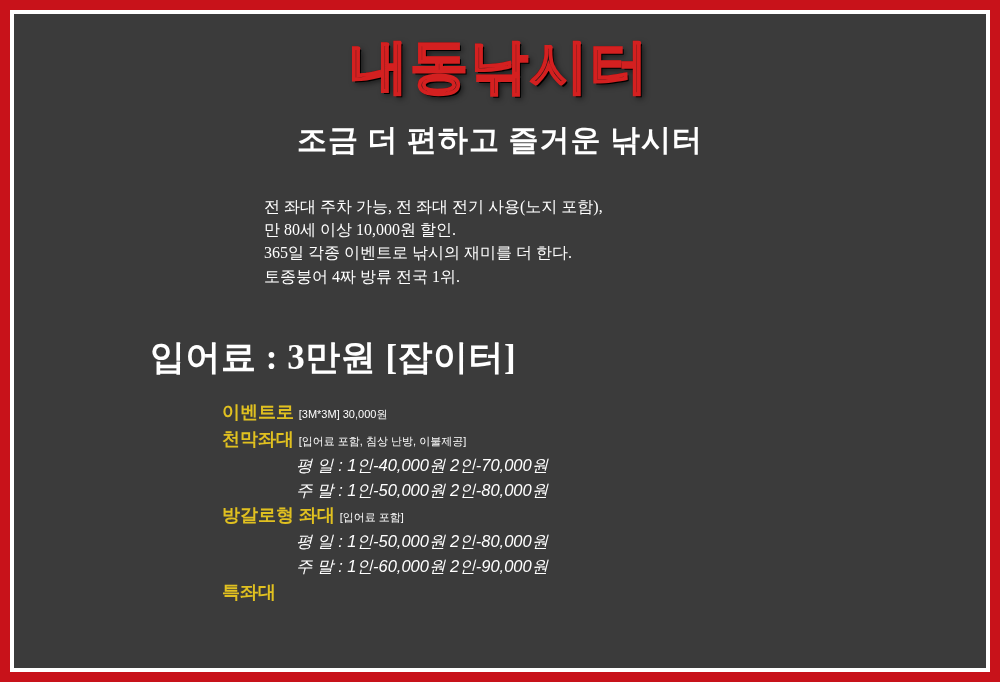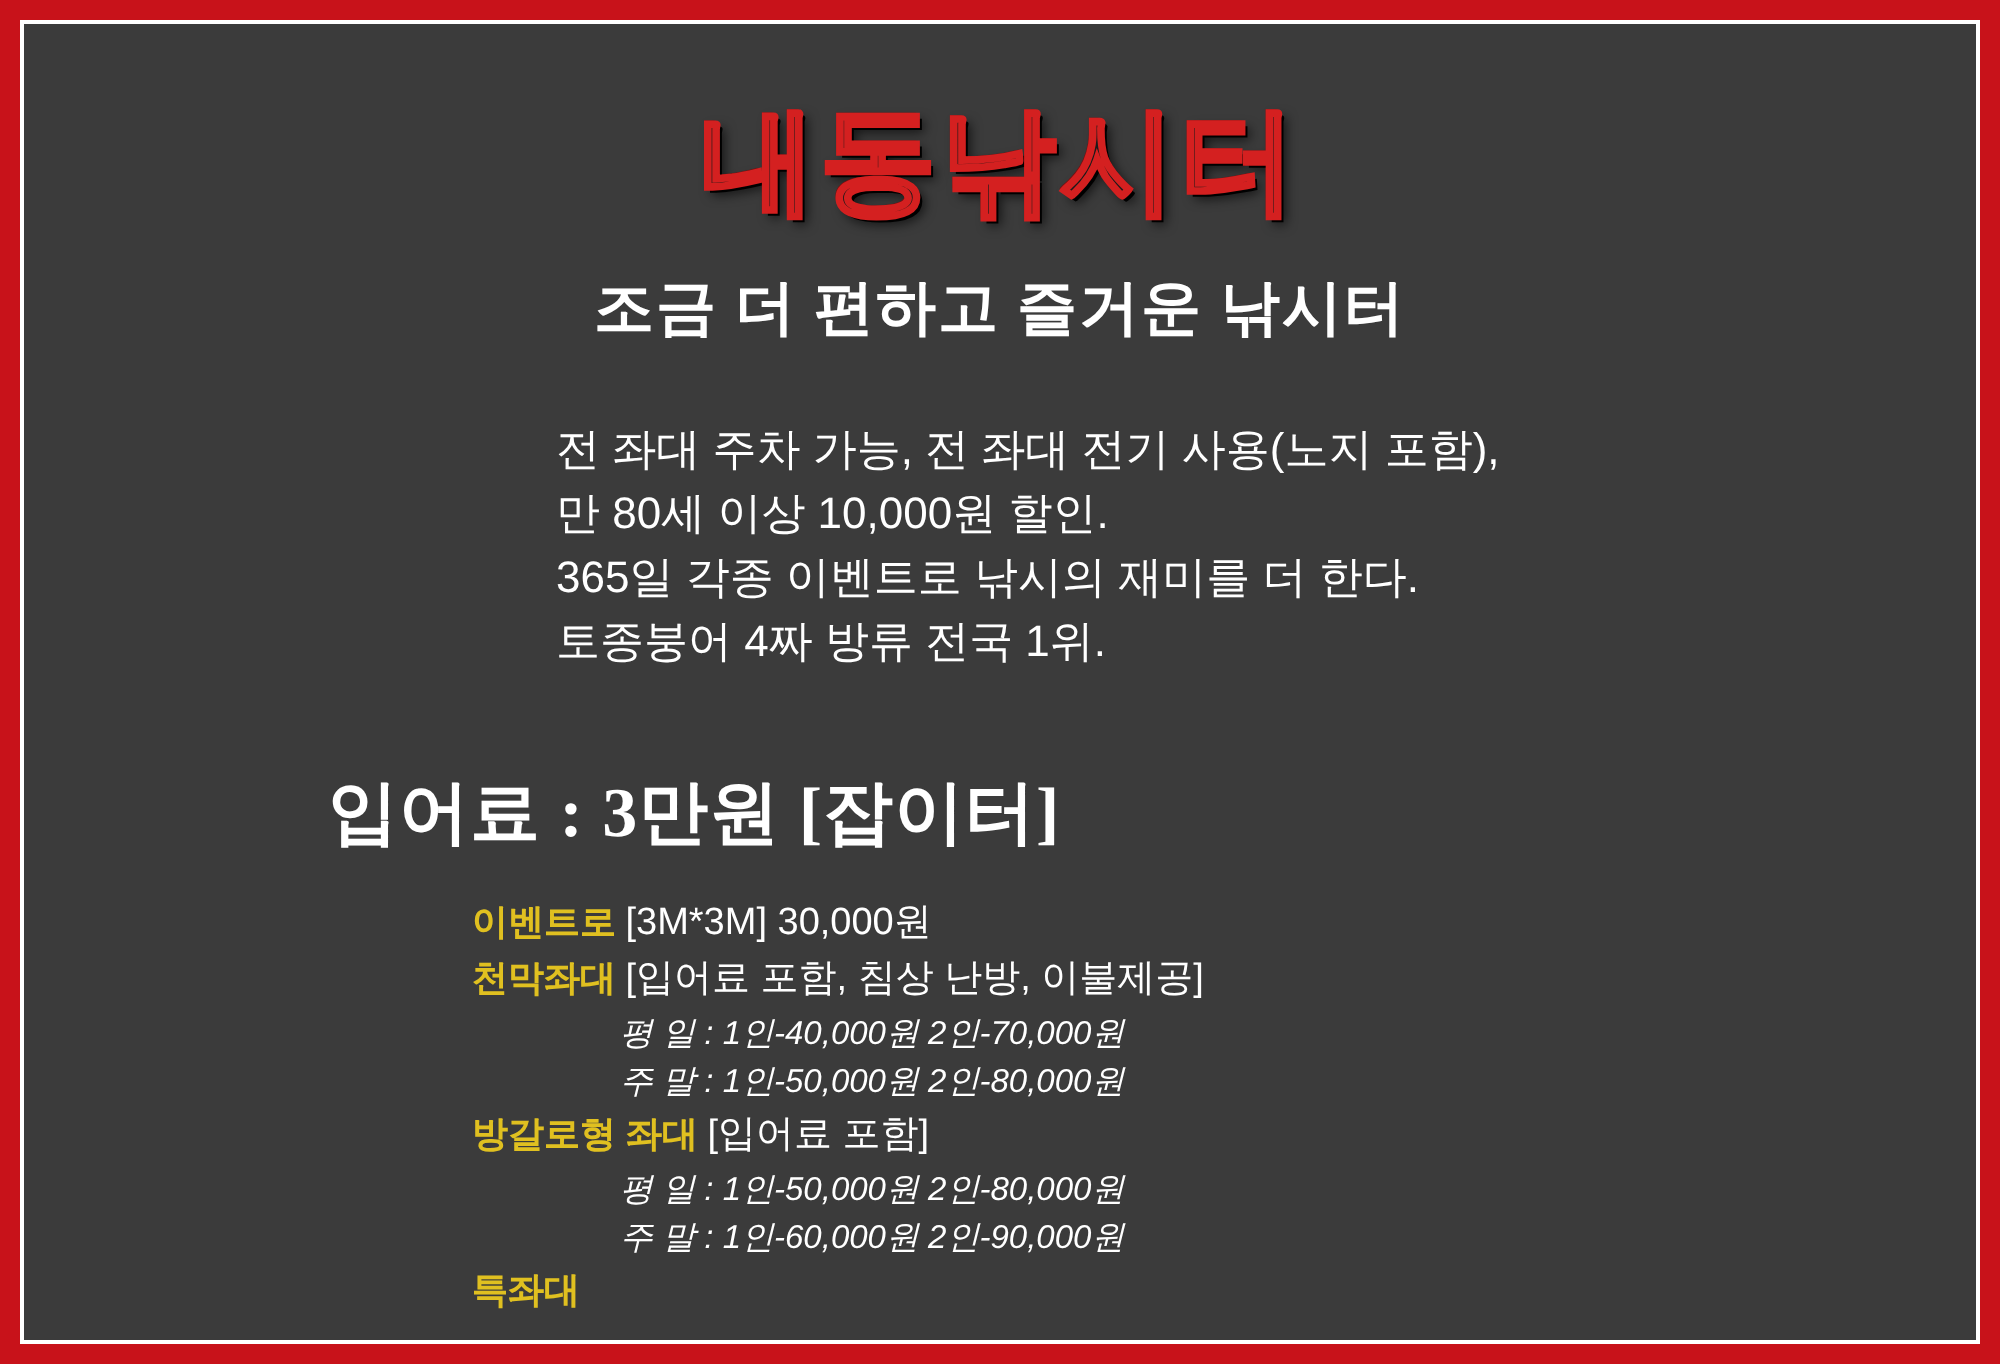--- a/index.html
+++ b/index.html
@@ -19,23 +19,23 @@
     height: 682px;
     box-sizing: border-box;
     background: #c8121a;
     padding: 10px;
   }
   .poster-inner {
     position: relative;
     width: 100%;
     height: 100%;
     box-sizing: border-box;
-    border: 2px solid #ffffff;
+    border: 4px solid #ffffff;
     background: #3b3b3b;
-    padding: 16px;
+    padding: 0;
     overflow: hidden;
   }
   .title {
     text-align: center;
     margin: 14px 0 0 0;
     font-family: "Liberation Serif", serif;
     font-size: 58px;
     font-weight: bold;
     letter-spacing: 2px;
     color: #1a1a1a;
@@ -50,23 +50,23 @@
     margin: 14px 0 0 0;
     font-family: "Liberation Serif", serif;
     font-size: 30px;
     font-weight: bold;
     color: #ffffff;
     letter-spacing: 1px;
   }
   .desc {
     margin: 34px 0 0 250px;
     color: #ffffff;
-    font-size: 22px;
+    font-size: 16px;
     line-height: 1.45;
-    font-family: Liberation Sans, sans-serif;
+    font-family: Liberation Serif, serif;
   }
   .desc div {
     white-space: nowrap;
   }
   .fee-heading {
     margin: 46px 0 0 136px;
     color: #ffffff;
     font-family: "Liberation Serif", serif;
     font-weight: bold;
     font-size: 35px;
@@ -81,21 +81,21 @@
   .row {
     white-space: nowrap;
   }
   .cat-yellow {
     color: #e0c020;
     font-weight: bold;
     font-size: 18px;
   }
   .note {
     color: #ffffff;
-    font-size: 19px;
+    font-size: 11px;
   }
   .indent {
     display: inline-block;
     width: 74px;
   }
   .sub-row {
     white-space: nowrap;
     color: #ffffff;
     font-size: 16.5px;
     font-style: italic;

